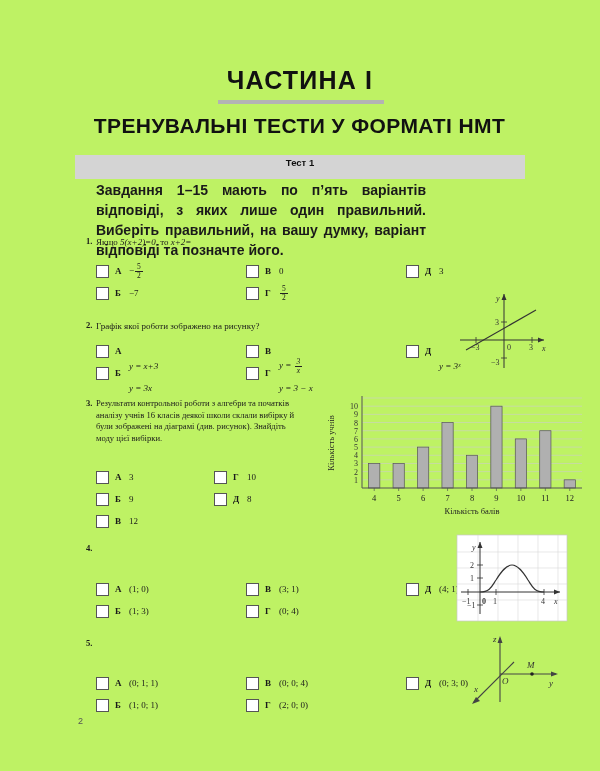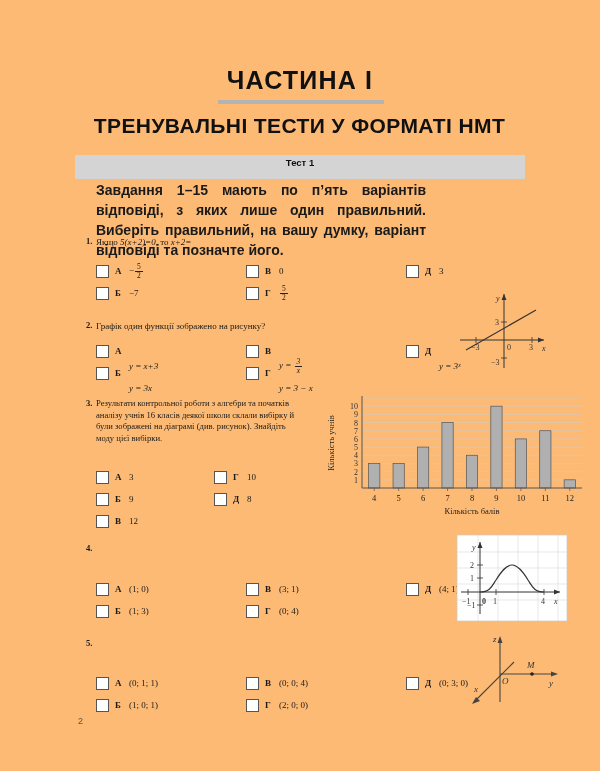--- a/index.html
+++ b/index.html
@@ -13,21 +13,21 @@
     position: relative;
     font-family: "Liberation Serif", "DejaVu Serif", serif;
     color: #1a1a1a;
     overflow: hidden;
   }
   .page {
     position: absolute;
     left: 0; top: 0;
     width: 600px;
     height: 771px;
-    background: #fdba74;
+    background: #bef264;
   }
 
   
   .part-title {
     position: absolute;
     left: 0; top: 66px;
     width: 600px;
     text-align: center;
     font-family: "Liberation Sans", "DejaVu Sans", sans-serif;
     font-weight: bold;
@@ -205,21 +205,21 @@
             <span class="num">5</span>
             <span class="den">2</span>
           </span>
       </span>
     </div>
     <div></div>
   </div>
 
   <div class="q" style="left:96px; top:320px; width:330px;">
     <span class="q-num" style="left:-10px; top:0;">2.</span>
-    <span class="q-text">Графік один функції зображено на рисунку?</span>
+    <span class="q-text">Графік якої роботи зображено на рисунку?</span>
   </div>
   <div class="opts" style="left:96px; top:340px;">
     <div class="opt">
       <span class="chk"></span>
       <span class="opt-letter">А</span>
       <span class="opt-val mathi">y = x+3</span>
     </div>
     <div class="opt">
       <span class="chk"></span>
       <span class="opt-letter">В</span>

